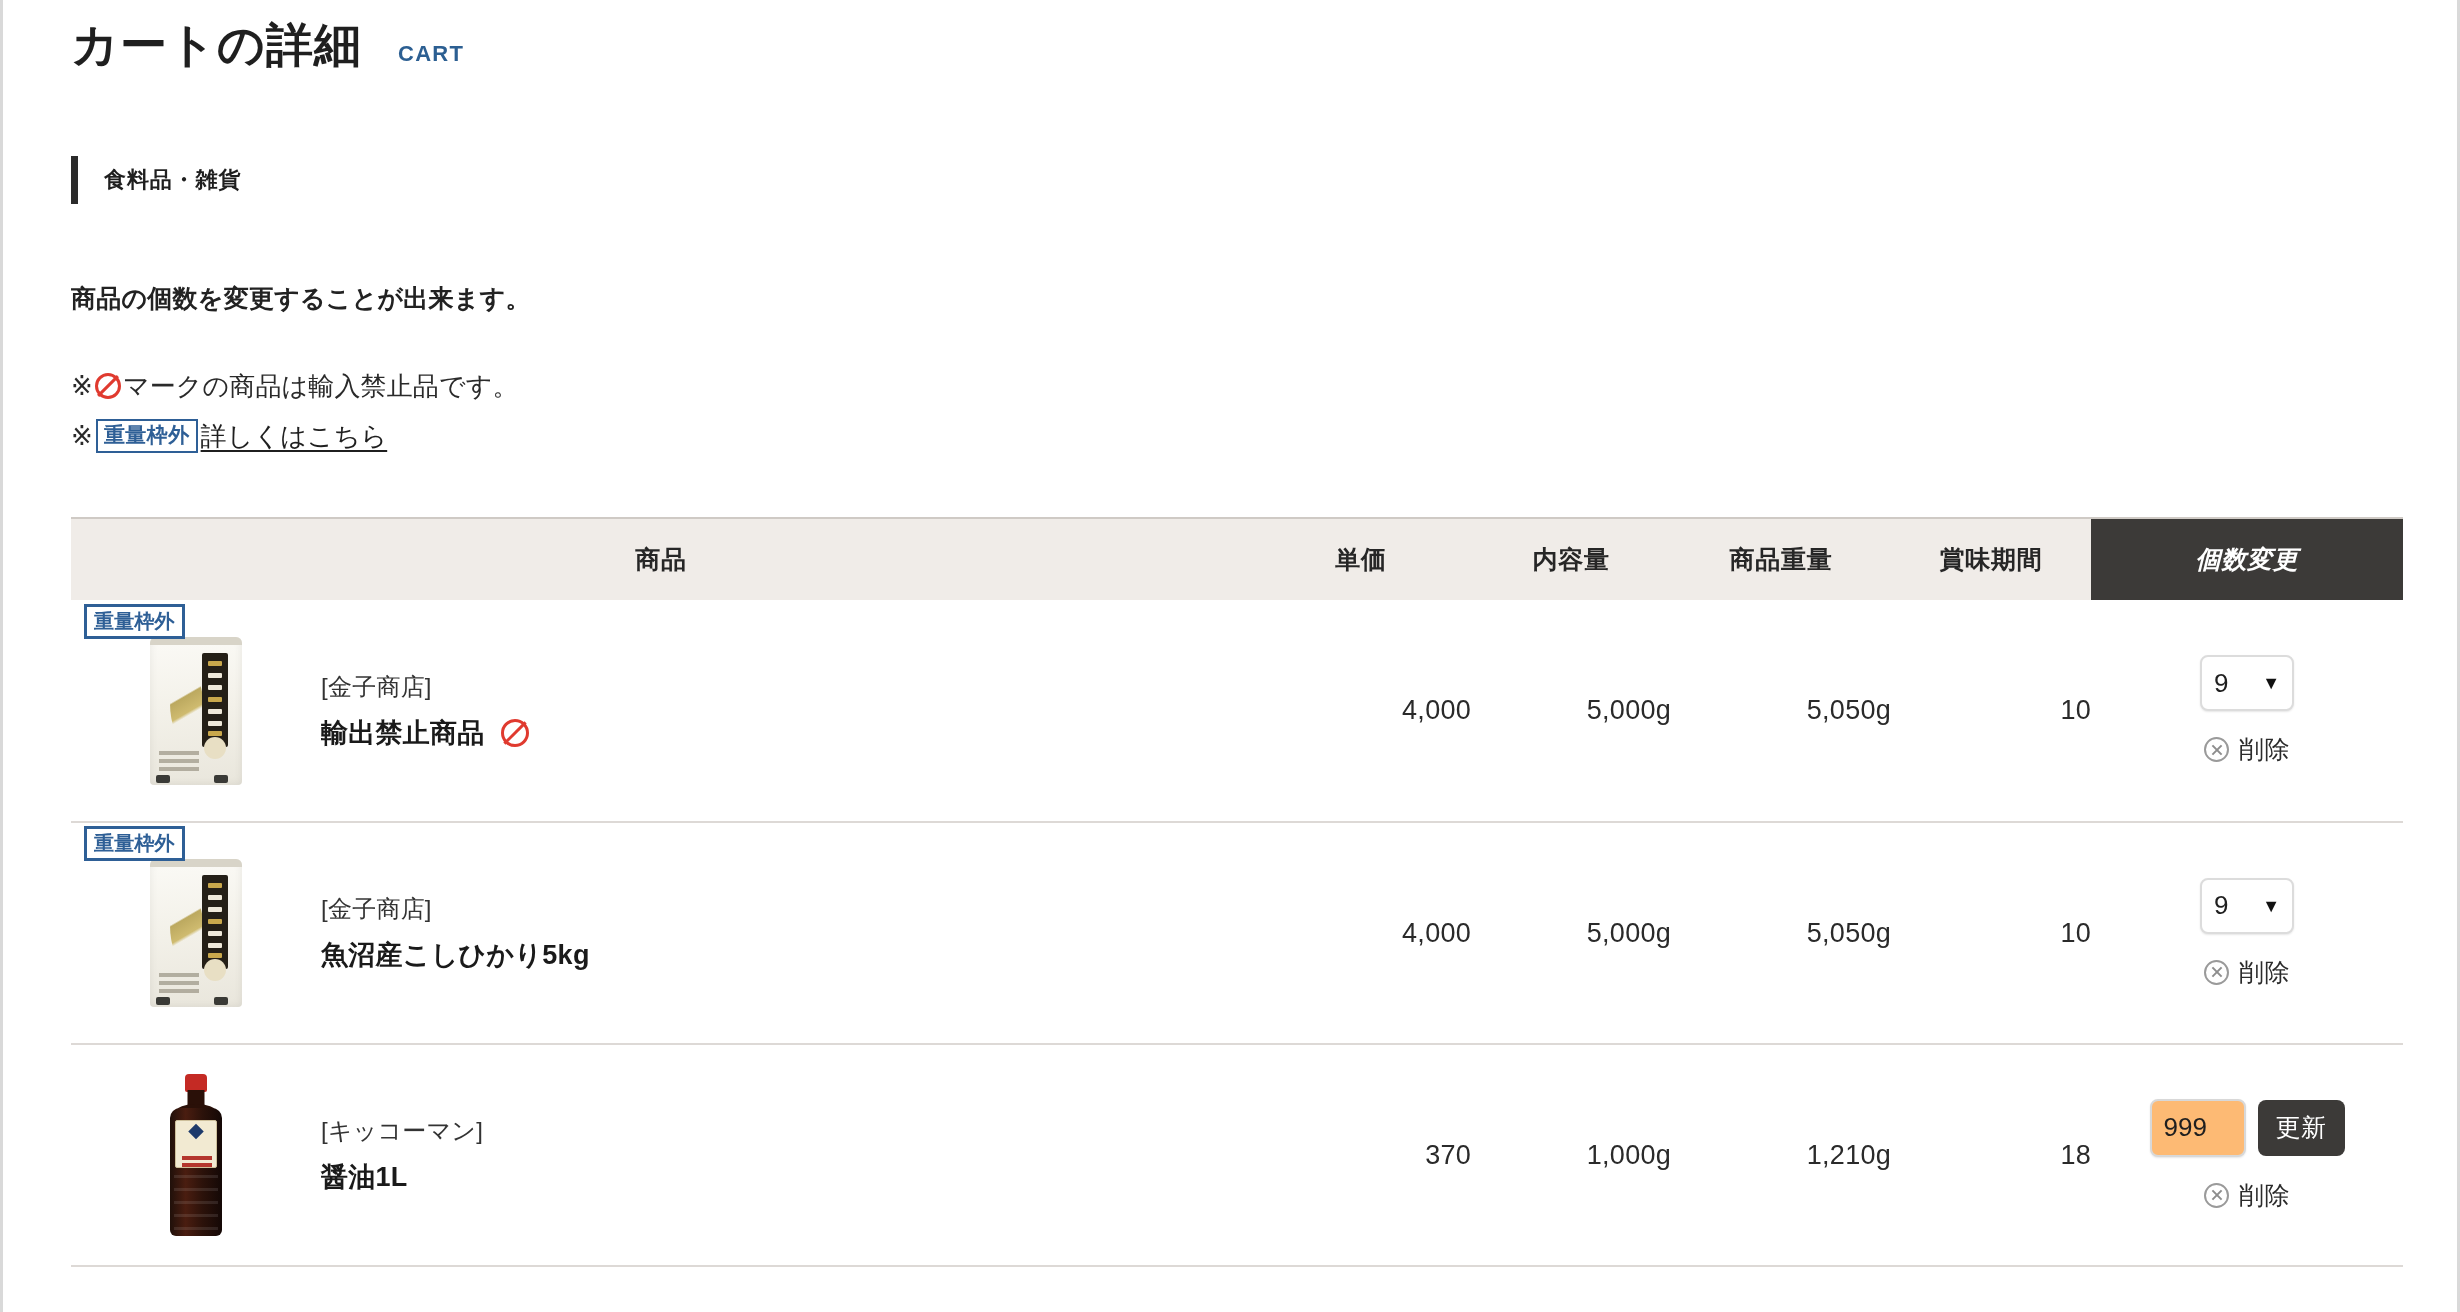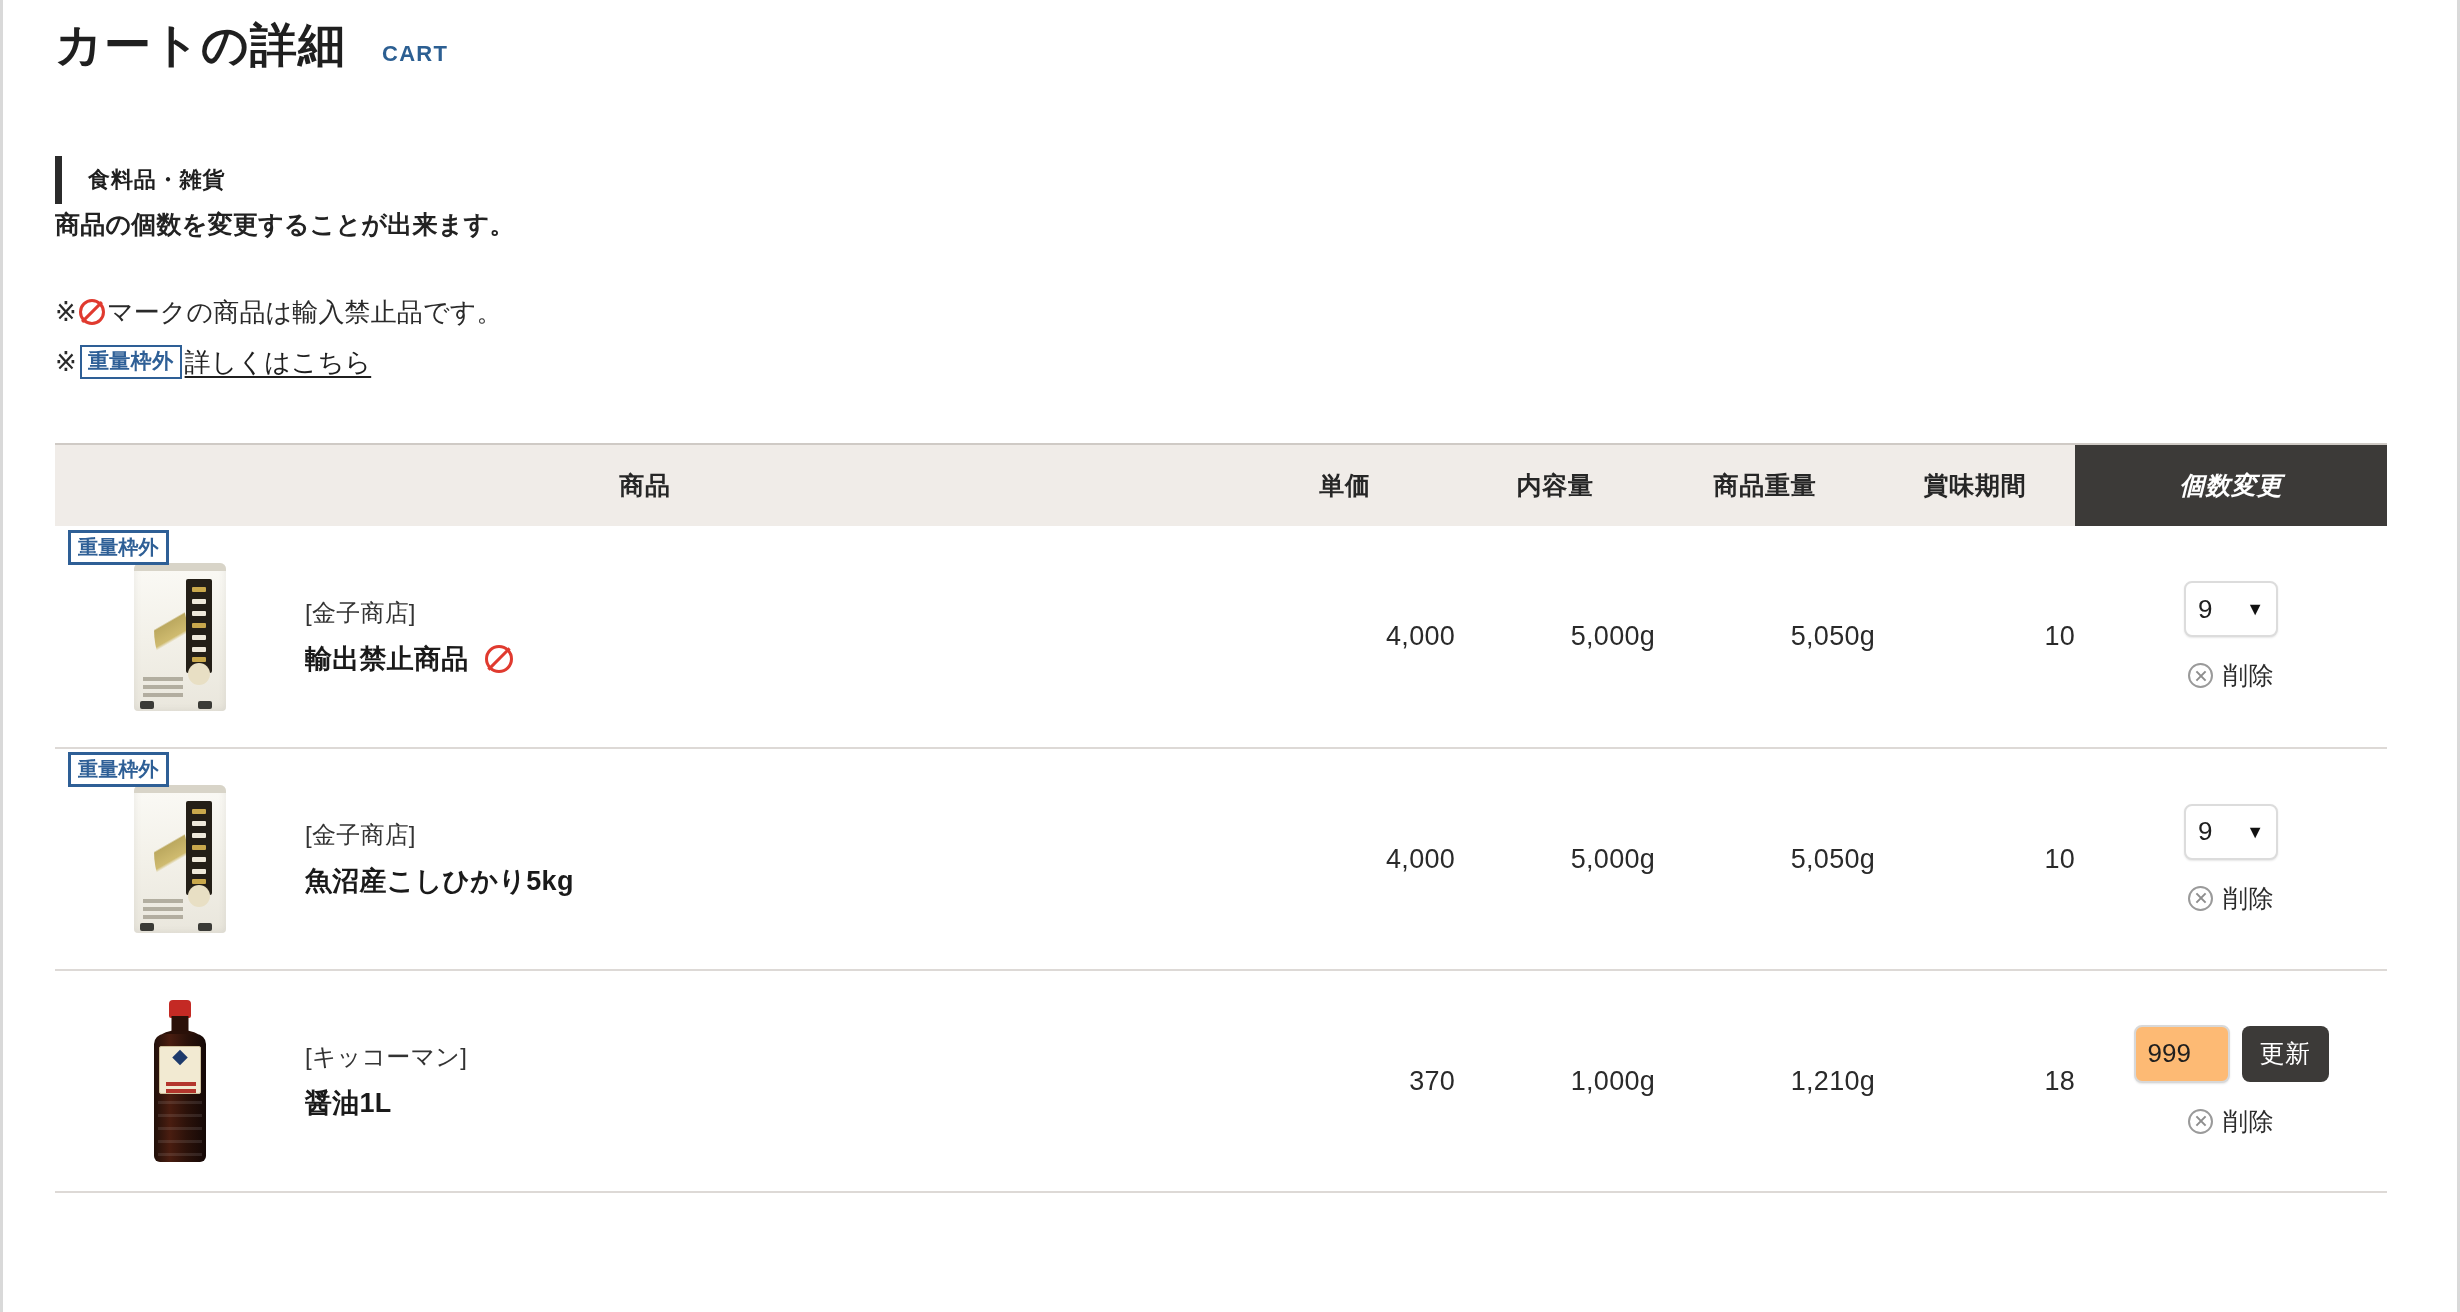--- a/index.html
+++ b/index.html
@@ -15,21 +15,21 @@
   #page {
     position: relative;
     width: 2460px;
     height: 1312px;
     background: #ffffff;
     border-left: 3px solid #d9d9d9;
     border-right: 3px solid #d9d9d9;
   }
 
   .inner {
-    padding: 0 52px;
+    padding: 0 68px;
   }
 
   
   .page-title-row {
     display: flex;
     align-items: baseline;
     gap: 36px;
     padding-top: 14px;
     height: 104px;
   }
@@ -61,20 +61,21 @@
   }
   .section-title {
     font-size: 22px;
     font-weight: 700;
     color: #1f1f1f;
     letter-spacing: 0.04em;
   }
 
   
   .lead {
+    margin-top: 74px;
     font-size: 25px;
     font-weight: 700;
     color: #222222;
     letter-spacing: 0.01em;
   }
 
   
   .notices {
     margin-top: 46px;
     font-size: 26px;

